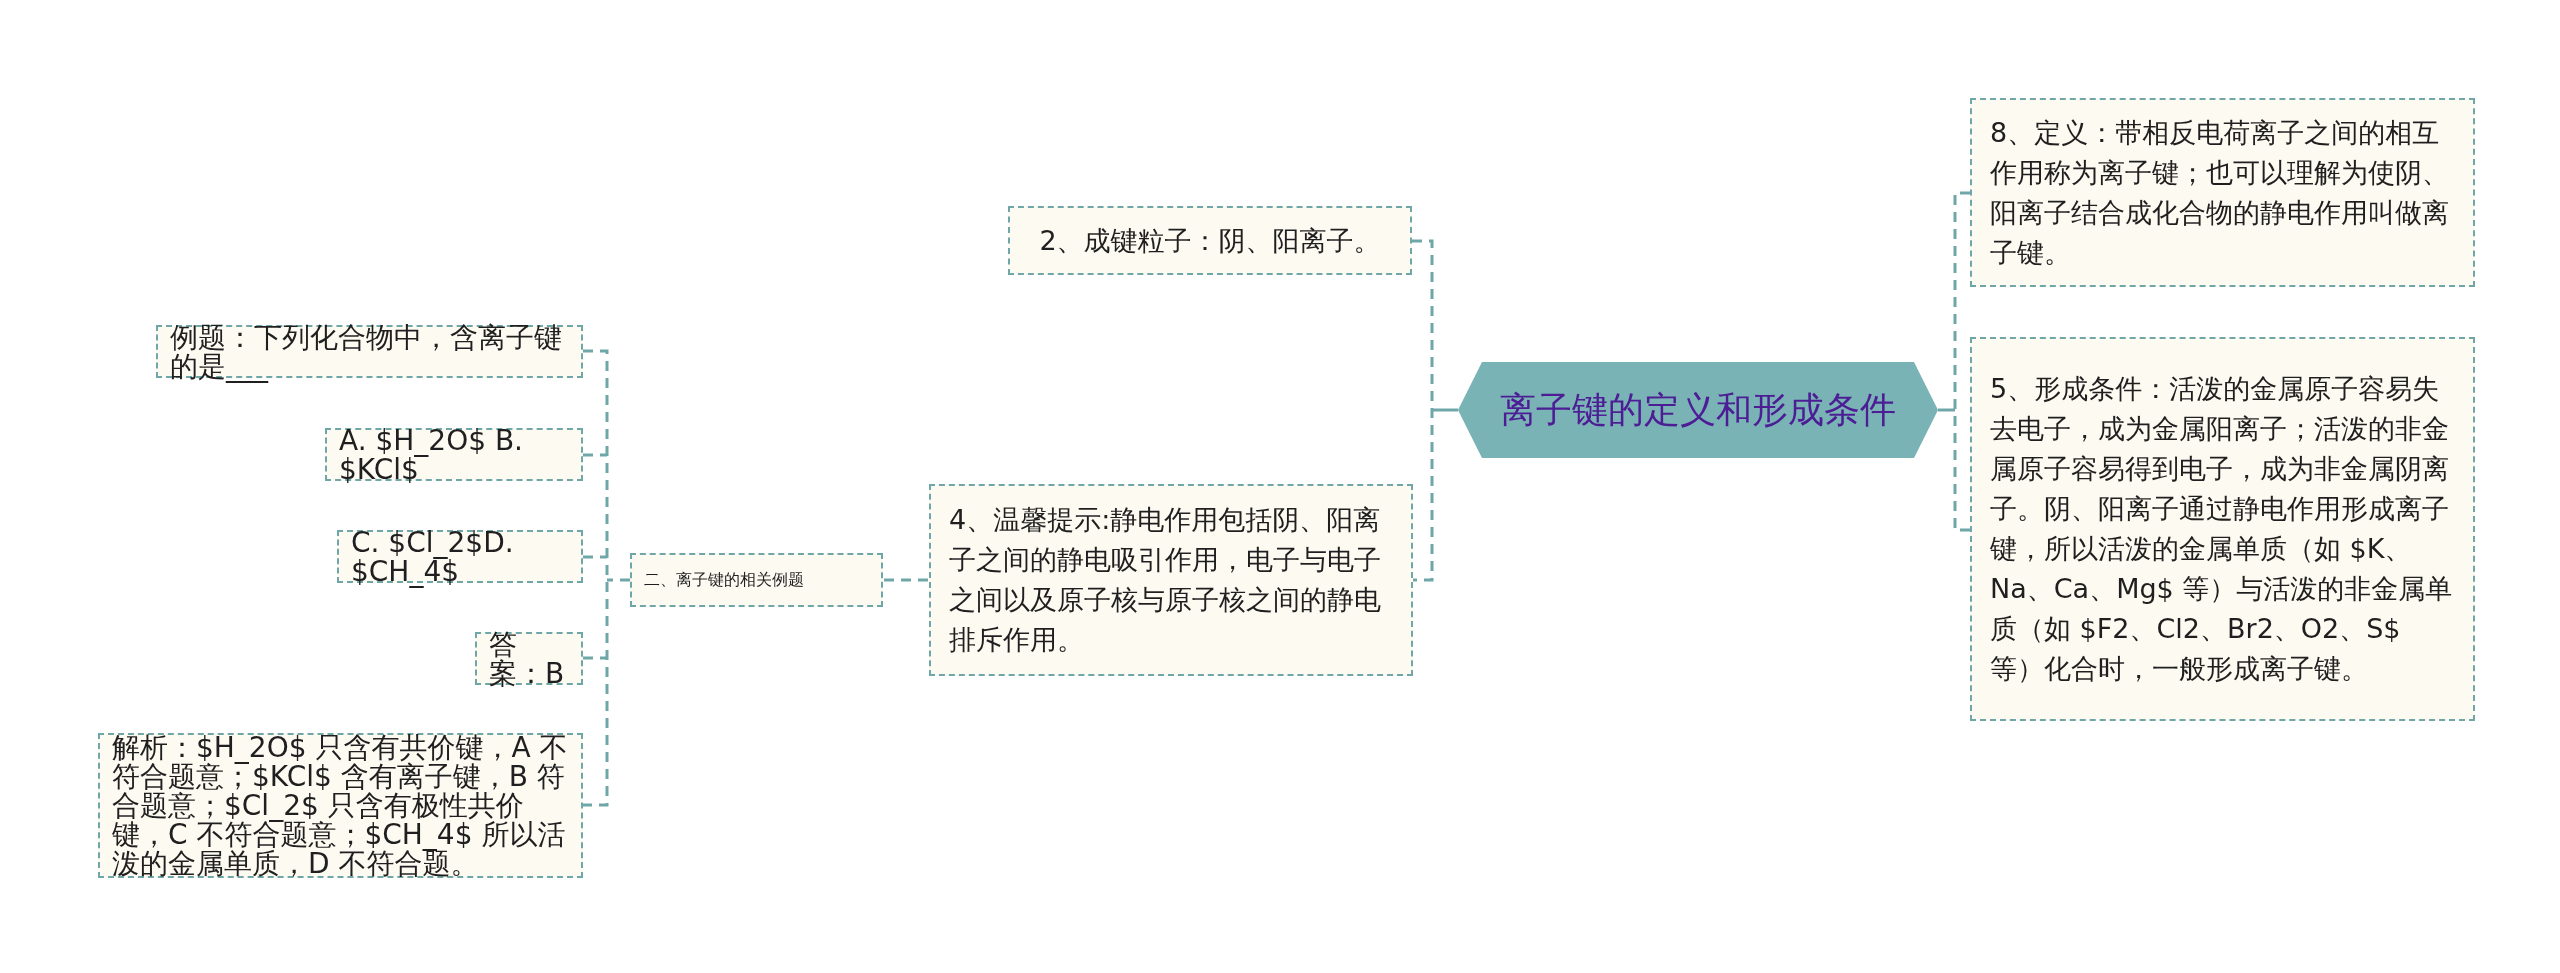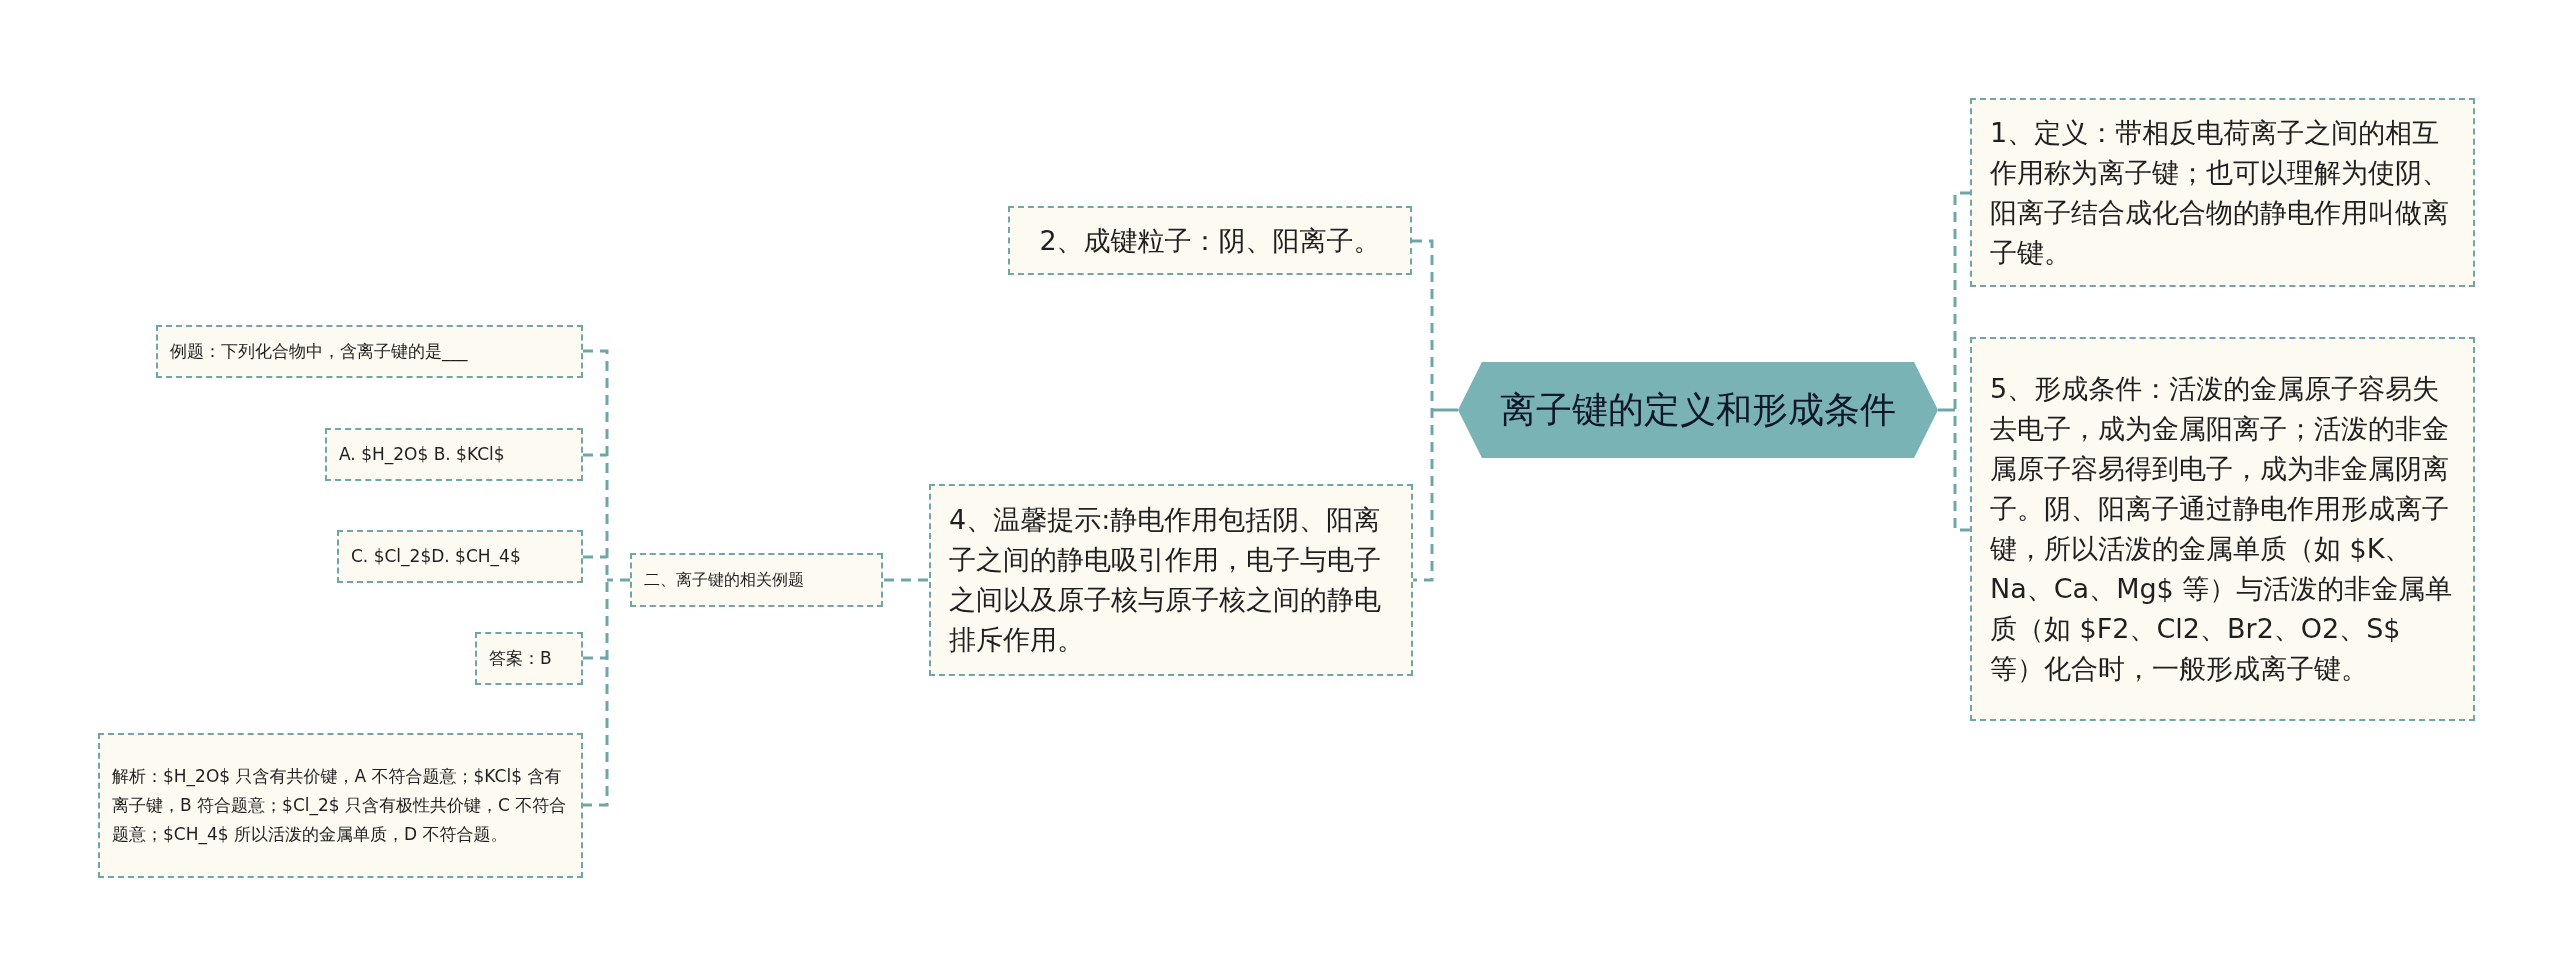--- a/index.html
+++ b/index.html
@@ -10,28 +10,28 @@
       color: #1f1f1f;
     }
     .node {
       position: absolute; box-sizing: border-box;
       background: #fdfaf2;
       border: 2px dashed #6fa6a8;
       display: flex; align-items: center;
     }
     .node span { display: block; }
     .t28 { font-size: 27px; line-height: 40px; padding: 0 18px; }
-    .t22 { font-size: 17px; line-height: 29px; padding: 0 12px; }
+    .t22 { font-size: 28px; line-height: 29px; padding: 0 12px; }
     .t24 { font-size: 16px; line-height: 28px; padding: 0 12px; }
     .root {
       position: absolute; left: 1458px; top: 362px; width: 480px; height: 96px;
       background: #7ab3b5;
       clip-path: polygon(5% 0, 95% 0, 100% 50%, 95% 100%, 5% 100%, 0 50%);
       display: flex; align-items: center; justify-content: center;
-      font-size: 36px; color: #0f172a;
+      font-size: 36px; color: #4c1d95;
     }
     svg.lines { position: absolute; left: 0; top: 0; }
   </style>
 </head>
 <body>
 
 <svg class="lines" width="2560" height="973">
   <g fill="none" stroke="#6fa6a8" stroke-width="3" stroke-dasharray="10 7">
 
     <path d="M1938 410 H1955" stroke-dasharray="none"></path>
@@ -48,21 +48,21 @@
     <path d="M583 557 H607"></path>
     <path d="M583 658 H607"></path>
   </g>
 </svg>
 
 <div class="root">
   <span>离子键的定义和形成条件</span>
 </div>
 
 <div class="node t28" style="left:1970px; top:98px; width:505px; height:189px;">
-  <span>1、定义：带相反电荷离子之间的相互作用称为离子键；也可以理解为使阴、阳离子结合成化合物的静电作用叫做离子键。</span>
+  <span>8、定义：带相反电荷离子之间的相互作用称为离子键；也可以理解为使阴、阳离子结合成化合物的静电作用叫做离子键。</span>
 </div>
 
 <div class="node t28" style="left:1970px; top:337px; width:505px; height:384px;">
   <span>5、形成条件：活泼的金属原子容易失去电子，成为金属阳离子；活泼的非金属原子容易得到电子，成为非金属阴离子。阴、阳离子通过静电作用形成离子键，所以活泼的金属单质（如 $K、Na、Ca、Mg$ 等）与活泼的非金属单质（如 $F2、Cl2、Br2、O2、S$ 等）化合时，一般形成离子键。</span>
 </div>
 
 <div class="node t28" style="left:1008px; top:206px; width:404px; height:69px;justify-content:center;">
   <span>2、成键粒子：阴、阳离子。</span>
 </div>
 

